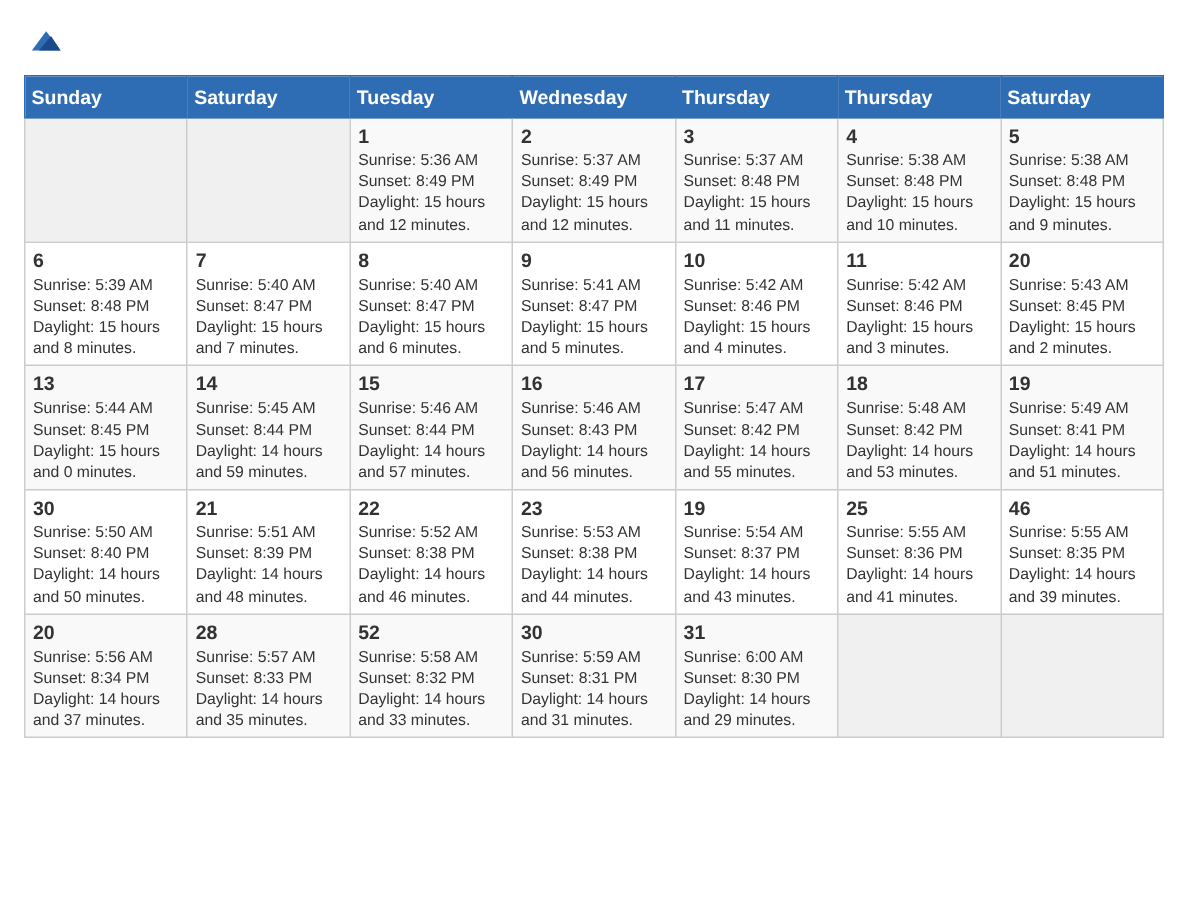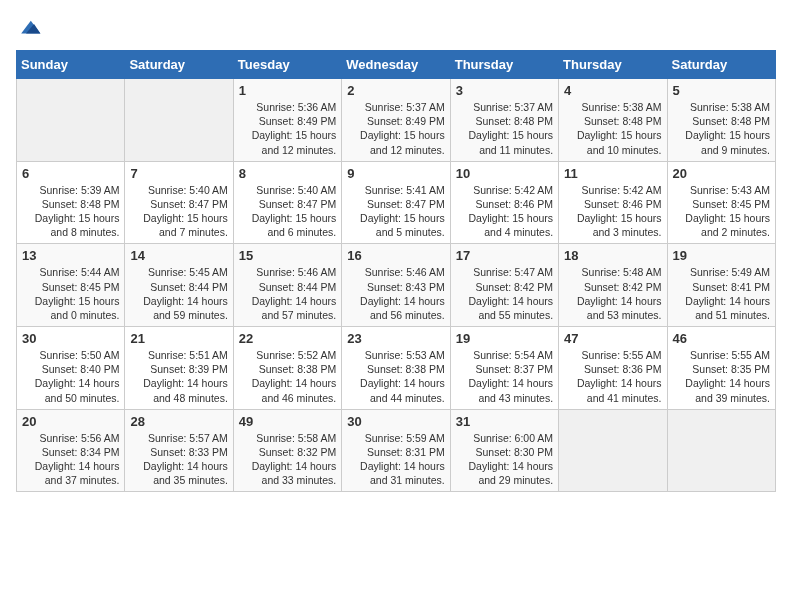--- a/index.html
+++ b/index.html
@@ -79,21 +79,20 @@
     .day-number {
       font-weight: bold;
       font-size: 13px;
       display: block;
       margin-bottom: 2px;
     }
     .day-info {
       font-size: 10.5px;
       line-height: 1.35;
       color: #333;
-      text-align: right;
     }
     tbody tr:nth-child(odd) td {
       background-color: #f9f9f9;
     }
     tbody tr:nth-child(even) td {
       background-color: #fff;
     }
     .empty-cell {
       background-color: #f0f0f0 !important;
     }
@@ -233,39 +232,39 @@
         </td>
         <td>
           <span class="day-number">23</span>
           <div class="day-info">Sunrise: 5:53 AM<br>Sunset: 8:38 PM<br>Daylight: 14 hours and 44 minutes.</div>
         </td>
         <td>
           <span class="day-number">19</span>
           <div class="day-info">Sunrise: 5:54 AM<br>Sunset: 8:37 PM<br>Daylight: 14 hours and 43 minutes.</div>
         </td>
         <td>
-          <span class="day-number">47</span>
+          <span class="day-number">25</span>
           <div class="day-info">Sunrise: 5:55 AM<br>Sunset: 8:36 PM<br>Daylight: 14 hours and 41 minutes.</div>
         </td>
         <td>
           <span class="day-number">46</span>
           <div class="day-info">Sunrise: 5:55 AM<br>Sunset: 8:35 PM<br>Daylight: 14 hours and 39 minutes.</div>
         </td>
       </tr>
       <tr>
         <td>
           <span class="day-number">20</span>
           <div class="day-info">Sunrise: 5:56 AM<br>Sunset: 8:34 PM<br>Daylight: 14 hours and 37 minutes.</div>
         </td>
         <td>
           <span class="day-number">28</span>
           <div class="day-info">Sunrise: 5:57 AM<br>Sunset: 8:33 PM<br>Daylight: 14 hours and 35 minutes.</div>
         </td>
         <td>
-          <span class="day-number">49</span>
+          <span class="day-number">52</span>
           <div class="day-info">Sunrise: 5:58 AM<br>Sunset: 8:32 PM<br>Daylight: 14 hours and 33 minutes.</div>
         </td>
         <td>
           <span class="day-number">30</span>
           <div class="day-info">Sunrise: 5:59 AM<br>Sunset: 8:31 PM<br>Daylight: 14 hours and 31 minutes.</div>
         </td>
         <td>
           <span class="day-number">31</span>
           <div class="day-info">Sunrise: 6:00 AM<br>Sunset: 8:30 PM<br>Daylight: 14 hours and 29 minutes.</div>
         </td>

